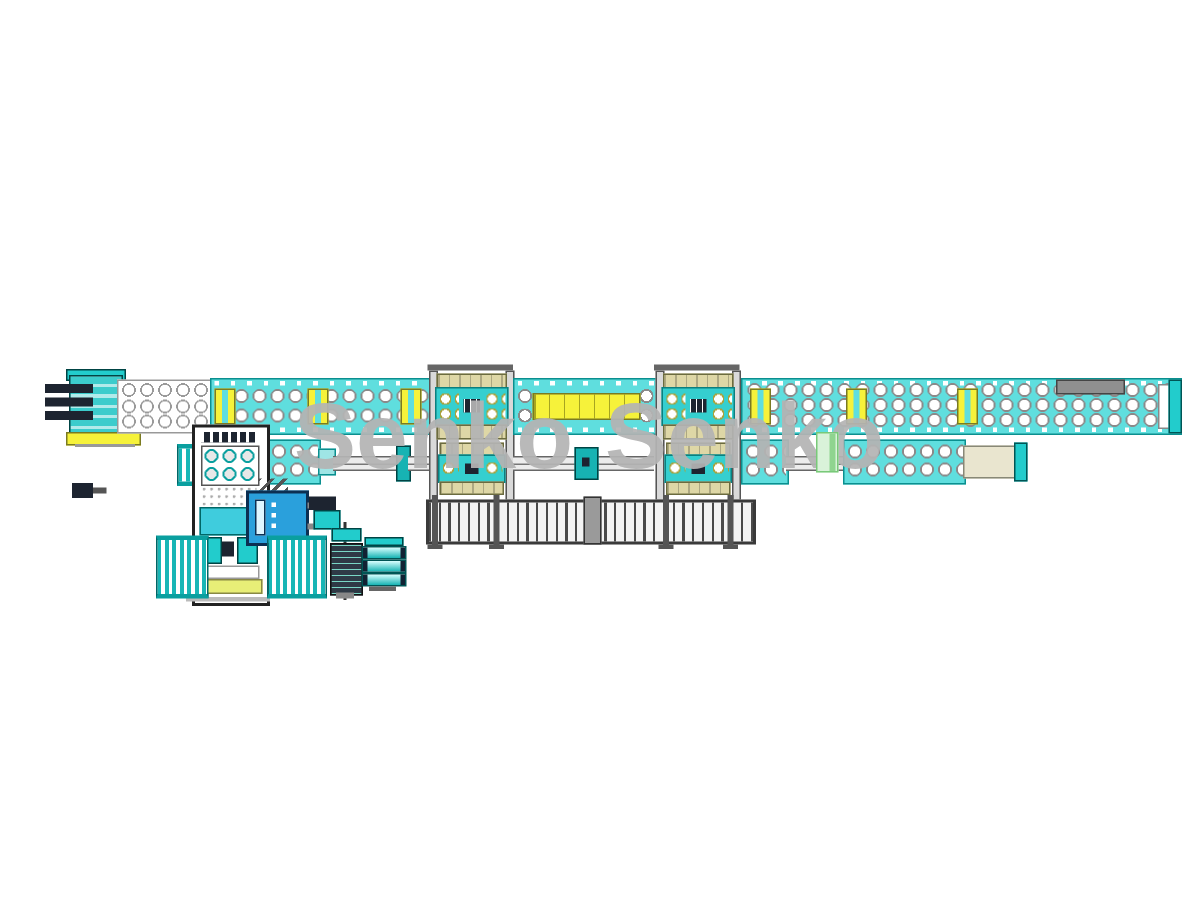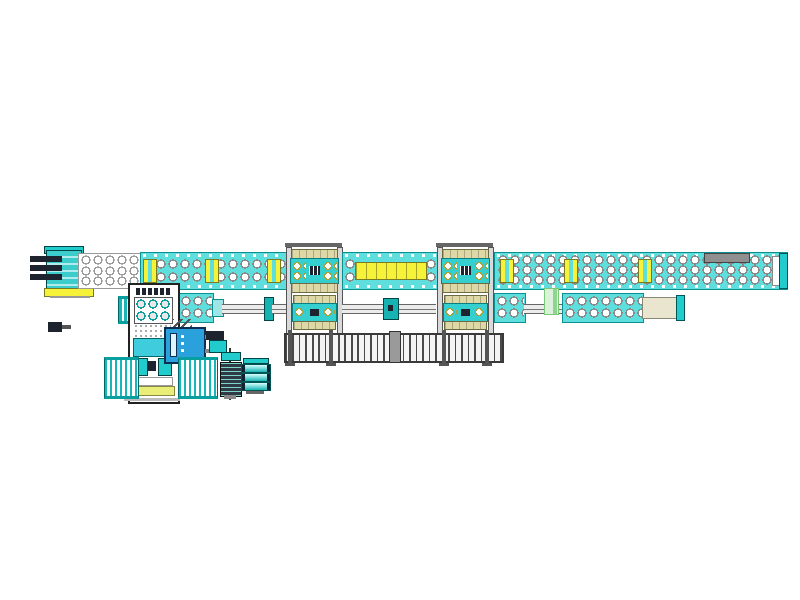--- a/index.html
+++ b/index.html
@@ -204,15 +204,16 @@
 
   <div class="abs" style="left:243px;top:358px;width:24px;height:4px;background:#2cc;border:1px solid #044;"></div>
   <div class="abs cyl" style="left:241px;top:364px;width:28px;height:7px;"></div>
   <div class="abs cyl" style="left:241px;top:373px;width:28px;height:7px;"></div>
   <div class="abs cyl" style="left:241px;top:382px;width:28px;height:7px;"></div>
   <div class="abs" style="left:246px;top:391px;width:18px;height:3px;background:#666;"></div>
 
   <div class="abs stripesV" style="left:104px;top:357px;width:33px;height:36px;"></div>
   <div class="abs stripesV" style="left:178px;top:357px;width:38px;height:36px;"></div>
 
+  <div class="abs watermark" style="left:196px;top:261px;">Senko Senko</div>
   <div class="abs logogreen" style="left:544px;top:288px;width:13px;height:25px;"></div>
 
 </div>
 
 </body></html>

